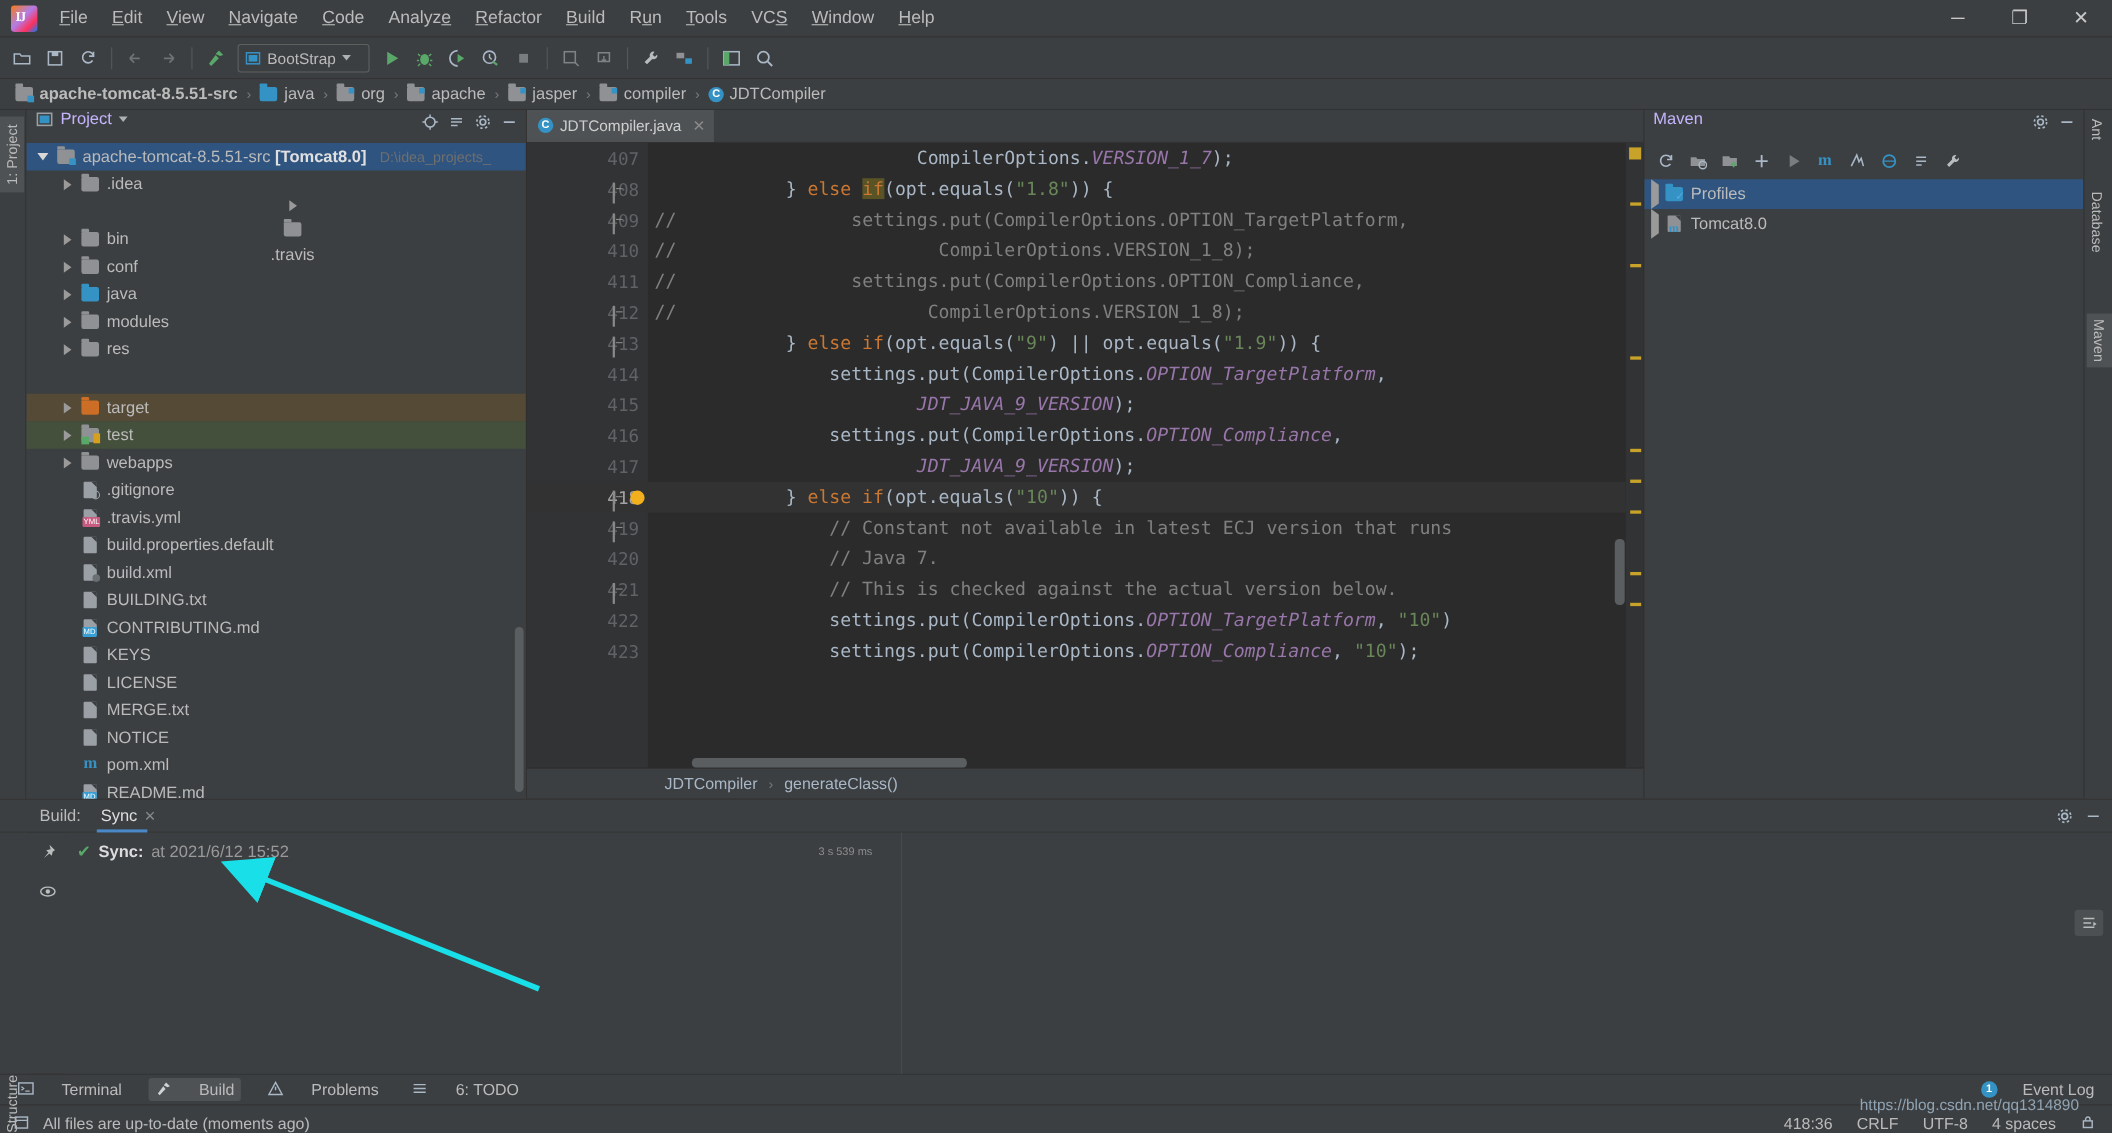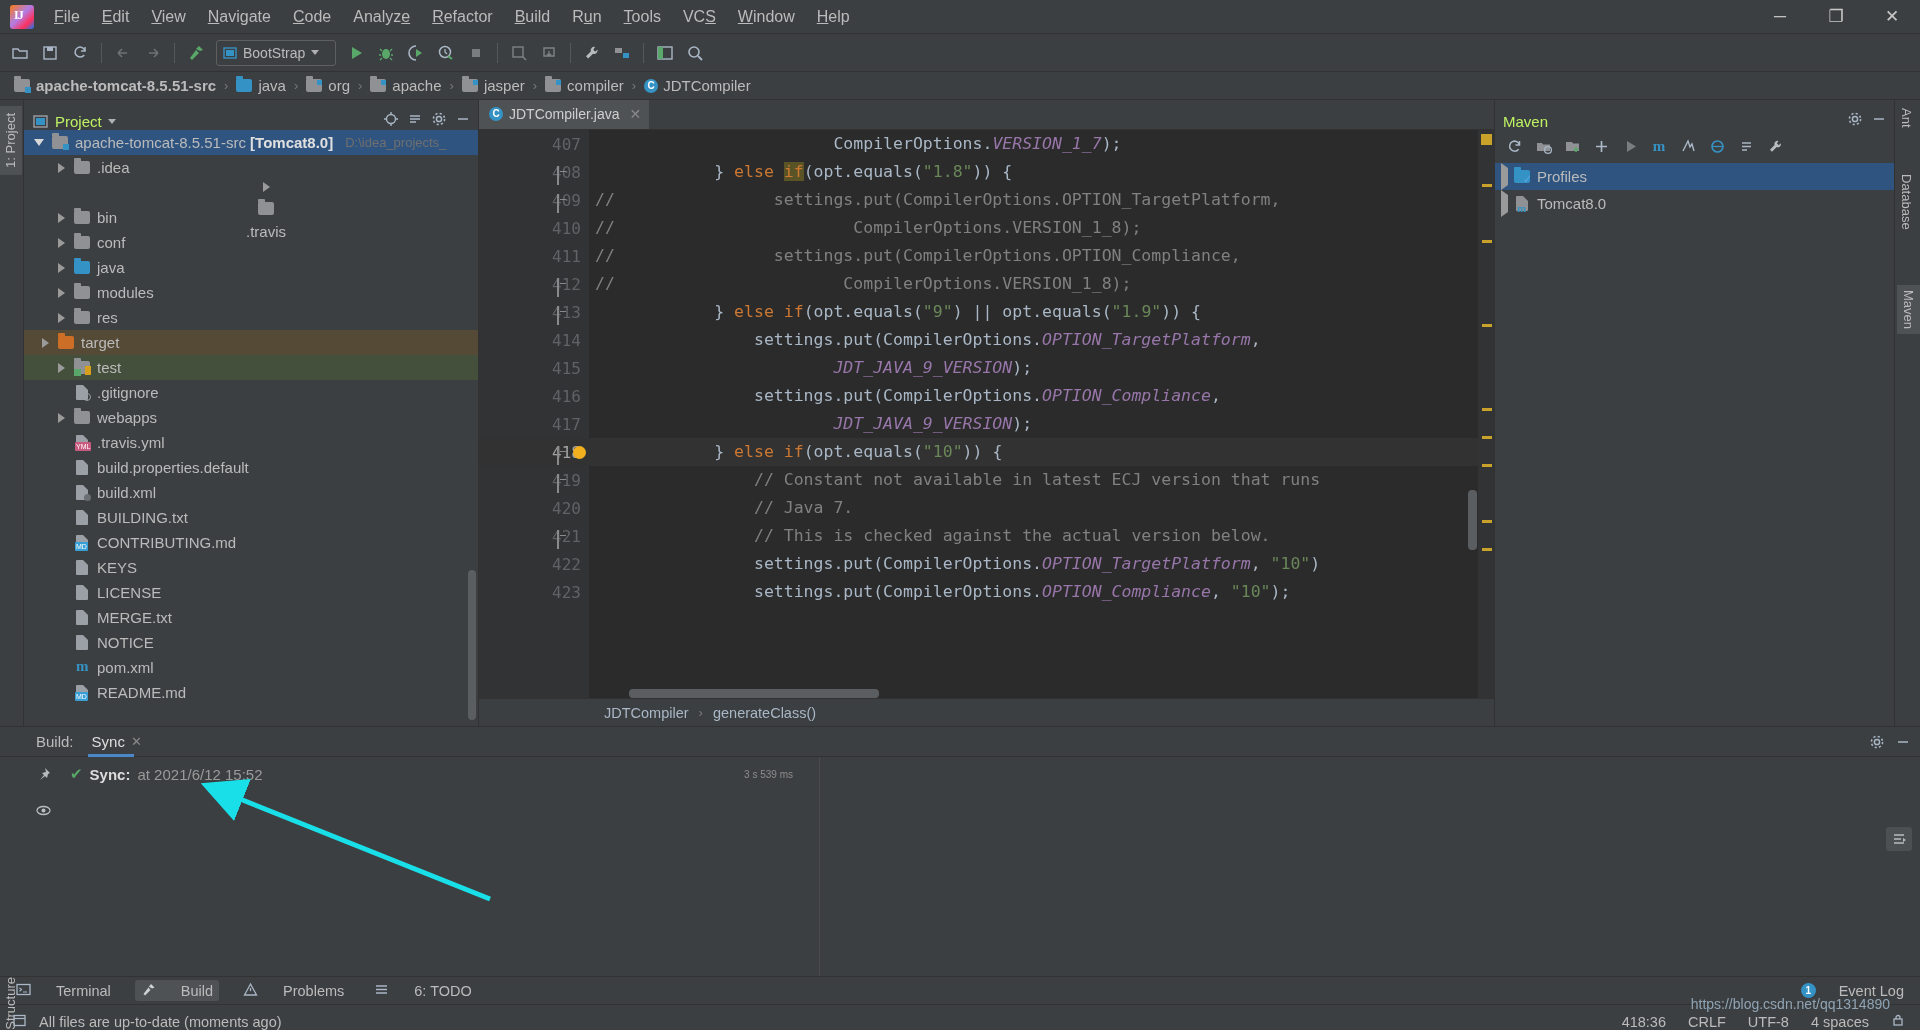--- a/index.html
+++ b/index.html
@@ -71,22 +71,22 @@
   .rail .vtab{
     position:absolute; left:-1px; writing-mode:vertical-rl; transform:rotate(180deg);
     font-size:13px;color:#bbbbbb;padding:7px 4px;white-space:nowrap;
   }
   .rail .vtab.sel{ background:#4e5254; }
 
   
   .project{ width:455px;flex:0 0 455px;background:#3c3f41;display:flex;flex-direction:column;
     border-right:1px solid #323232;min-height:0;}
   .panel-head{
-    height:30px;flex:0 0 30px;display:flex;align-items:flex-end;padding:0 4px 0 8px;gap:6px;
-    font-size:15px;color:#bef264;
+    height:30px;flex:0 0 30px;display:flex;align-items:flex-start;padding:0 4px 0 8px;gap:6px;
+    font-size:15px;color:#c4b5fd;
   }
   .panel-head .ttl{display:flex;align-items:center;gap:6px;}
   .panel-head .acts{margin-left:auto;display:flex;align-items:center;gap:2px;}
   .ph-btn{width:22px;height:22px;display:flex;align-items:center;justify-content:center;border-radius:3px;}
   .tree{ flex:1 1 auto; overflow:hidden; position:relative; background:#3c3f41; font-size:15px;}
   .trow{ height:25px;display:flex;align-items:center;gap:6px;padding-left:8px;white-space:nowrap;}
   .trow .arrow{width:14px;display:flex;justify-content:center;align-items:center;flex:0 0 14px;}
   .arrow-r{width:0;height:0;border-top:5px solid transparent;border-bottom:5px solid transparent;
     border-left:7px solid #9a9a9a;}
   .arrow-d{width:0;height:0;border-left:5px solid transparent;border-right:5px solid transparent;
@@ -507,56 +507,56 @@
           </div>
           <div class="trow" style="padding-left: 30px;">
             <span class="arrow">
               <span class="arrow-r"></span>
             </span>
             <span class="ico">
               <span class="fld"></span>
             </span>
             <span class="tlabel">res</span>
           </div>
-          <div class="trow hl-target" style="padding-left: 14px;">
+          <div class="trow hl-target" style="padding-left: 30px; margin-top: 28px;">
             <span class="arrow">
               <span class="arrow-r"></span>
             </span>
             <span class="ico">
               <span class="fld orange"></span>
             </span>
             <span class="tlabel">target</span>
           </div>
           <div class="trow hl-test" style="padding-left: 30px;">
             <span class="arrow">
               <span class="arrow-r"></span>
             </span>
             <span class="ico">
               <span class="fld" style="background:#8f9194"></span>
               <span style="position:absolute;left:0;bottom:0;width:7px;height:7px;background:#59a869;"></span>
               <span style="position:absolute;right:0;bottom:1px;width:6px;height:9px;background:#d6a01d;"></span>
             </span>
             <span class="tlabel">test</span>
           </div>
           <div class="trow" style="padding-left: 30px;">
+            <span class="arrow">
+              <span class="arrow-r"></span>
+            </span>
+            <span class="ico">
+              <span class="fld"></span>
+            </span>
+            <span class="tlabel">webapps</span>
+          </div>
+          <div class="trow" style="padding-left: 30px;">
             <span class="arrow"></span>
             <span class="ico">
               <span class="doc"></span>
               <span style="position:absolute;right:0;bottom:0;width:8px;height:8px;border:1.4px solid #9aa0a6;border-radius:50%;"></span>
             </span>
             <span class="tlabel">.gitignore</span>
-          </div>
-          <div class="trow" style="padding-left: 30px;">
-            <span class="arrow">
-              <span class="arrow-r"></span>
-            </span>
-            <span class="ico">
-              <span class="fld"></span>
-            </span>
-            <span class="tlabel">webapps</span>
           </div>
           <div class="trow" style="padding-left: 30px;">
             <span class="arrow"></span>
             <span class="ico">
               <span class="doc"></span>
               <span class="badge yml">YML</span>
             </span>
             <span class="tlabel">.travis.yml</span>
           </div>
           <div class="trow" style="padding-left: 30px;">

